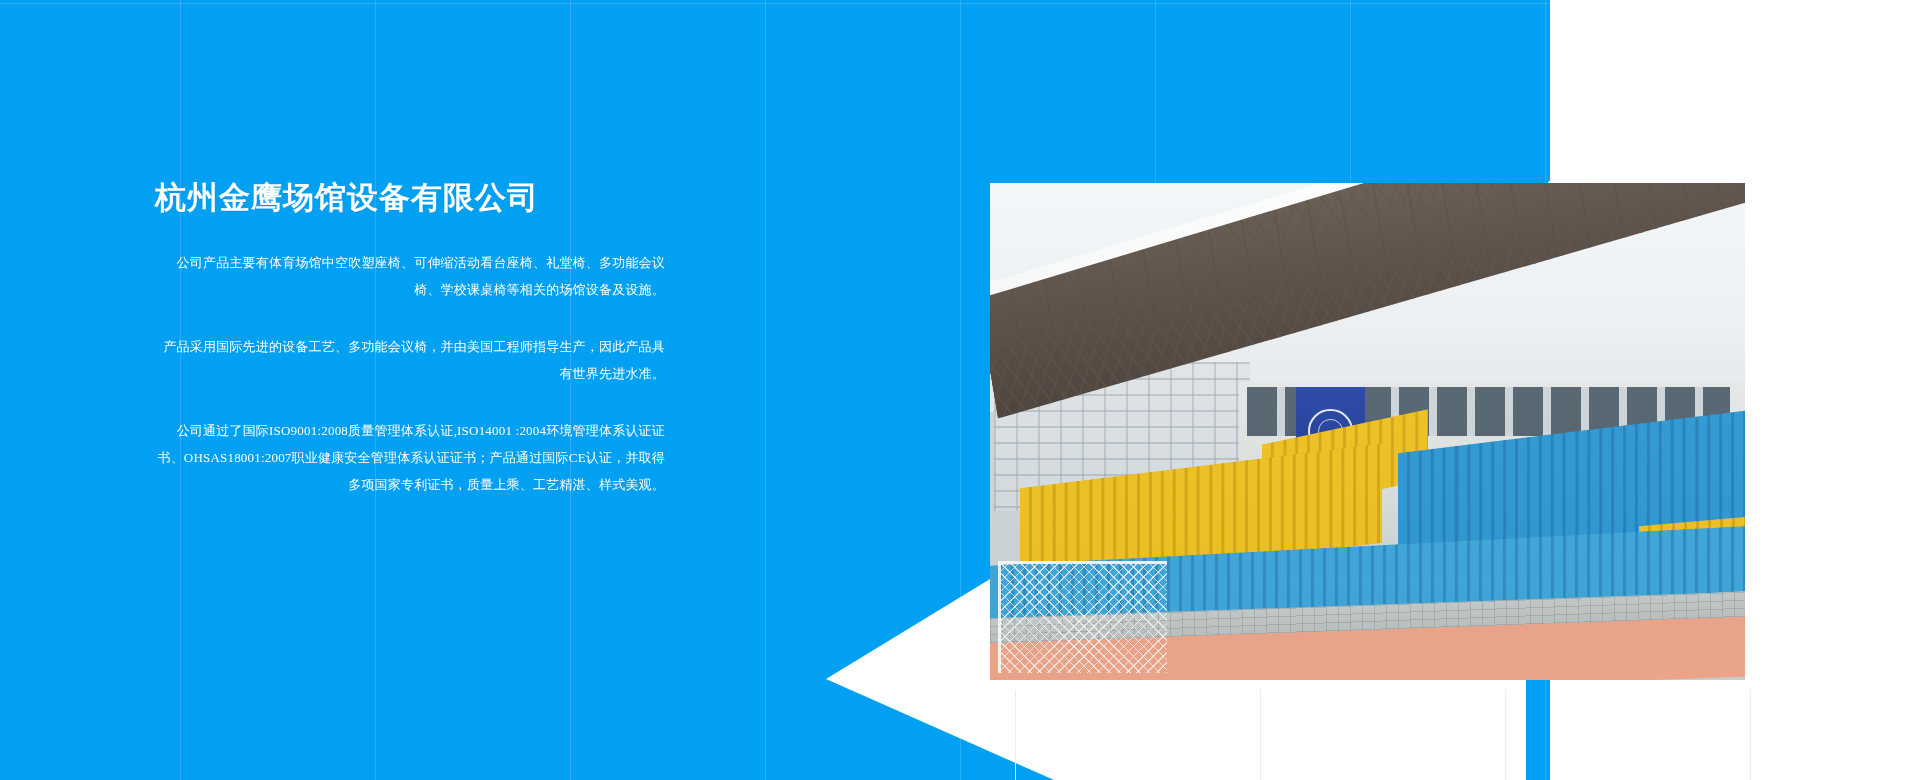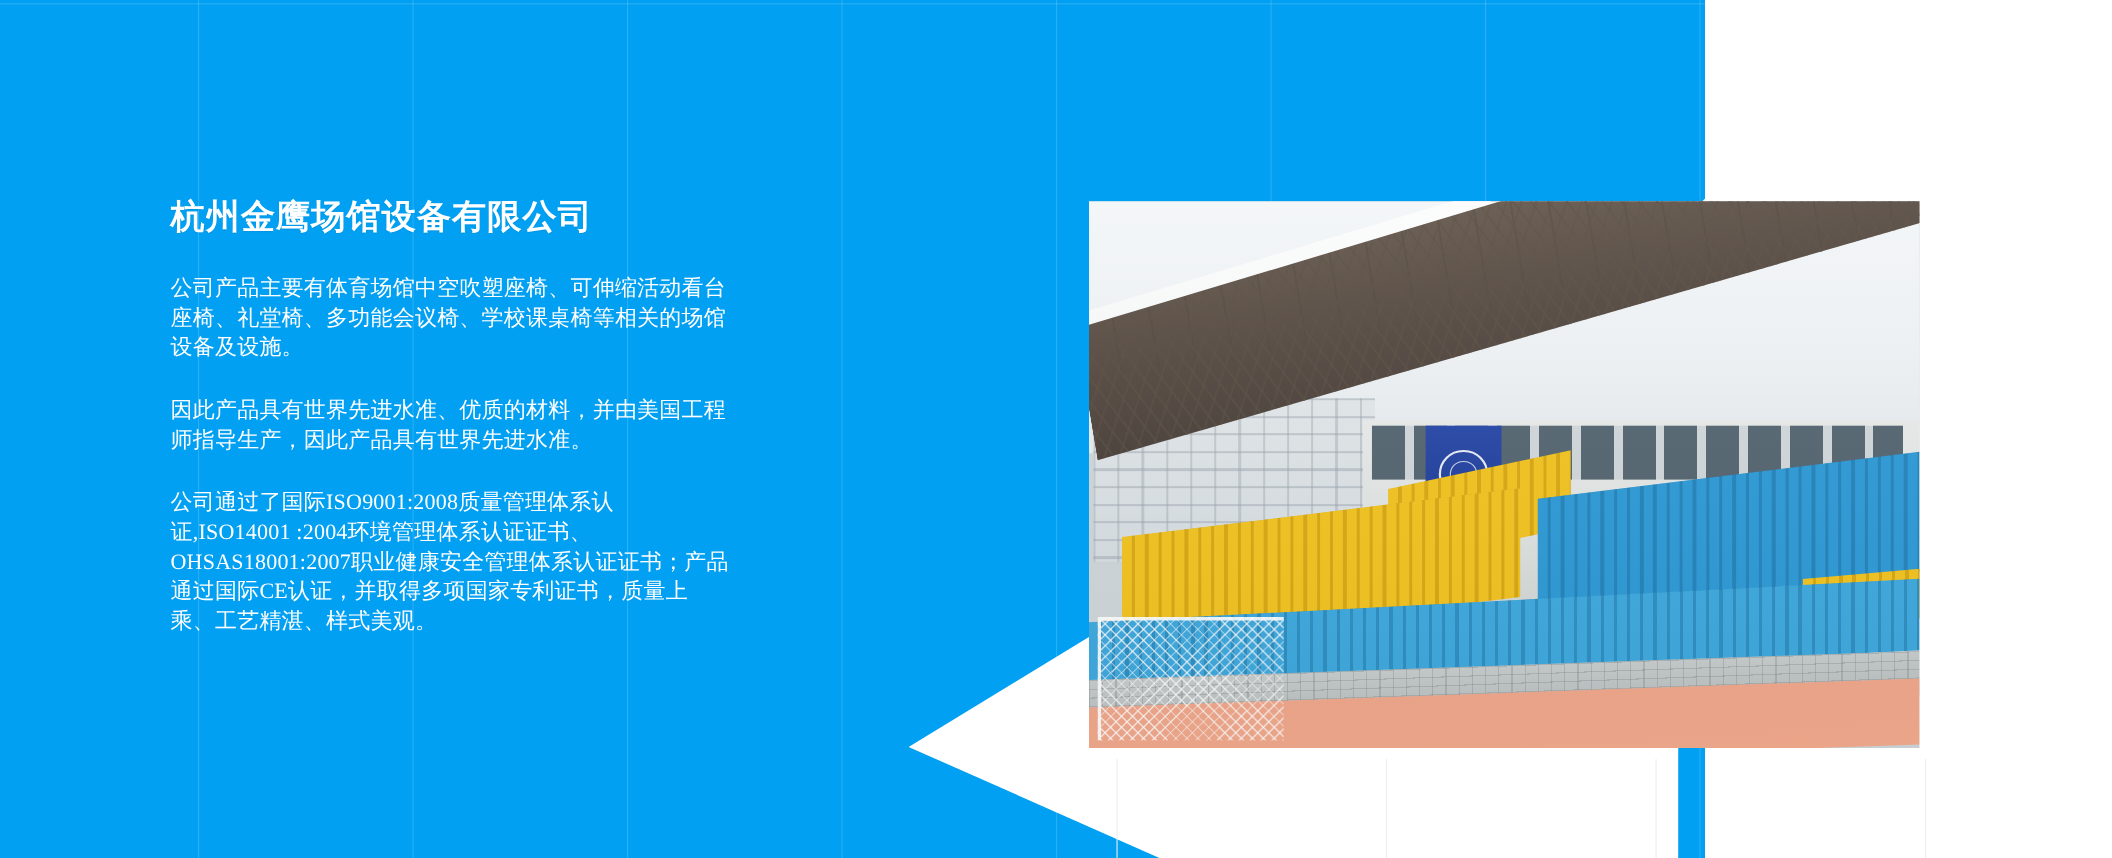--- a/index.html
+++ b/index.html
@@ -126,25 +126,26 @@
     font-family: "DejaVu Serif", "Liberation Serif", serif;
     font-weight: 700;
     font-size: 31px;
     line-height: 1.25;
     letter-spacing: 1px;
     margin: 0 0 32px 0;
     color: #ffffff;
     text-shadow: 0 1px 1px rgba(0,0,0,0.07);
   }
   .para {
-    font-size: 20px;
+    font-size: 13px;
     line-height: 27px;
     margin: 0 0 30px 0;
     color: #ffffff;
     letter-spacing: 0.2px;
+    text-align: right;
   }
   .para:last-child { margin-bottom: 0; font-family: Liberation Serif, serif; }
 
   
   .photo {
     position: absolute;
     left: 990px;
     top: 183px;
     width: 755px;
     height: 497px;
@@ -366,21 +367,21 @@
     <div class="wline" style="left:1260px; top:690px; height:90px"></div>
     <div class="wline" style="left:1505px; top:690px; height:90px"></div>
     <div class="wline" style="left:1750px; top:690px; height:90px"></div>
   </div>
 
   <div class="text-col">
     <h1 class="headline">杭州金鹰场馆设备有限公司</h1>
 
     <p class="para">公司产品主要有体育场馆中空吹塑座椅、可伸缩活动看台座椅、礼堂椅、多功能会议椅、学校课桌椅等相关的场馆设备及设施。</p>
 
-    <p class="para">因此产品具有世界先进水准、优质的材料，并由美国工程师指导生产，因此产品具有世界先进水准。</p>
+    <p class="para">产品采用国际先进的设备工艺、多功能会议椅，并由美国工程师指导生产，因此产品具有世界先进水准。</p>
 
     <p class="para">公司通过了国际ISO9001:2008质量管理体系认证,ISO14001      :2004环境管理体系认证证书、OHSAS18001:2007职业健康安全管理体系认证证书；产品通过国际CE认证，并取得多项国家专利证书，质量上乘、工艺精湛、样式美观。</p>
   </div>
 
   <div class="photo">
     <div class="photo-inner">
       <div class="ph-sky"></div>
       <div class="ph-bldg"></div>
       <div class="ph-roof"></div>
       <div class="ph-roof-edge"></div>

